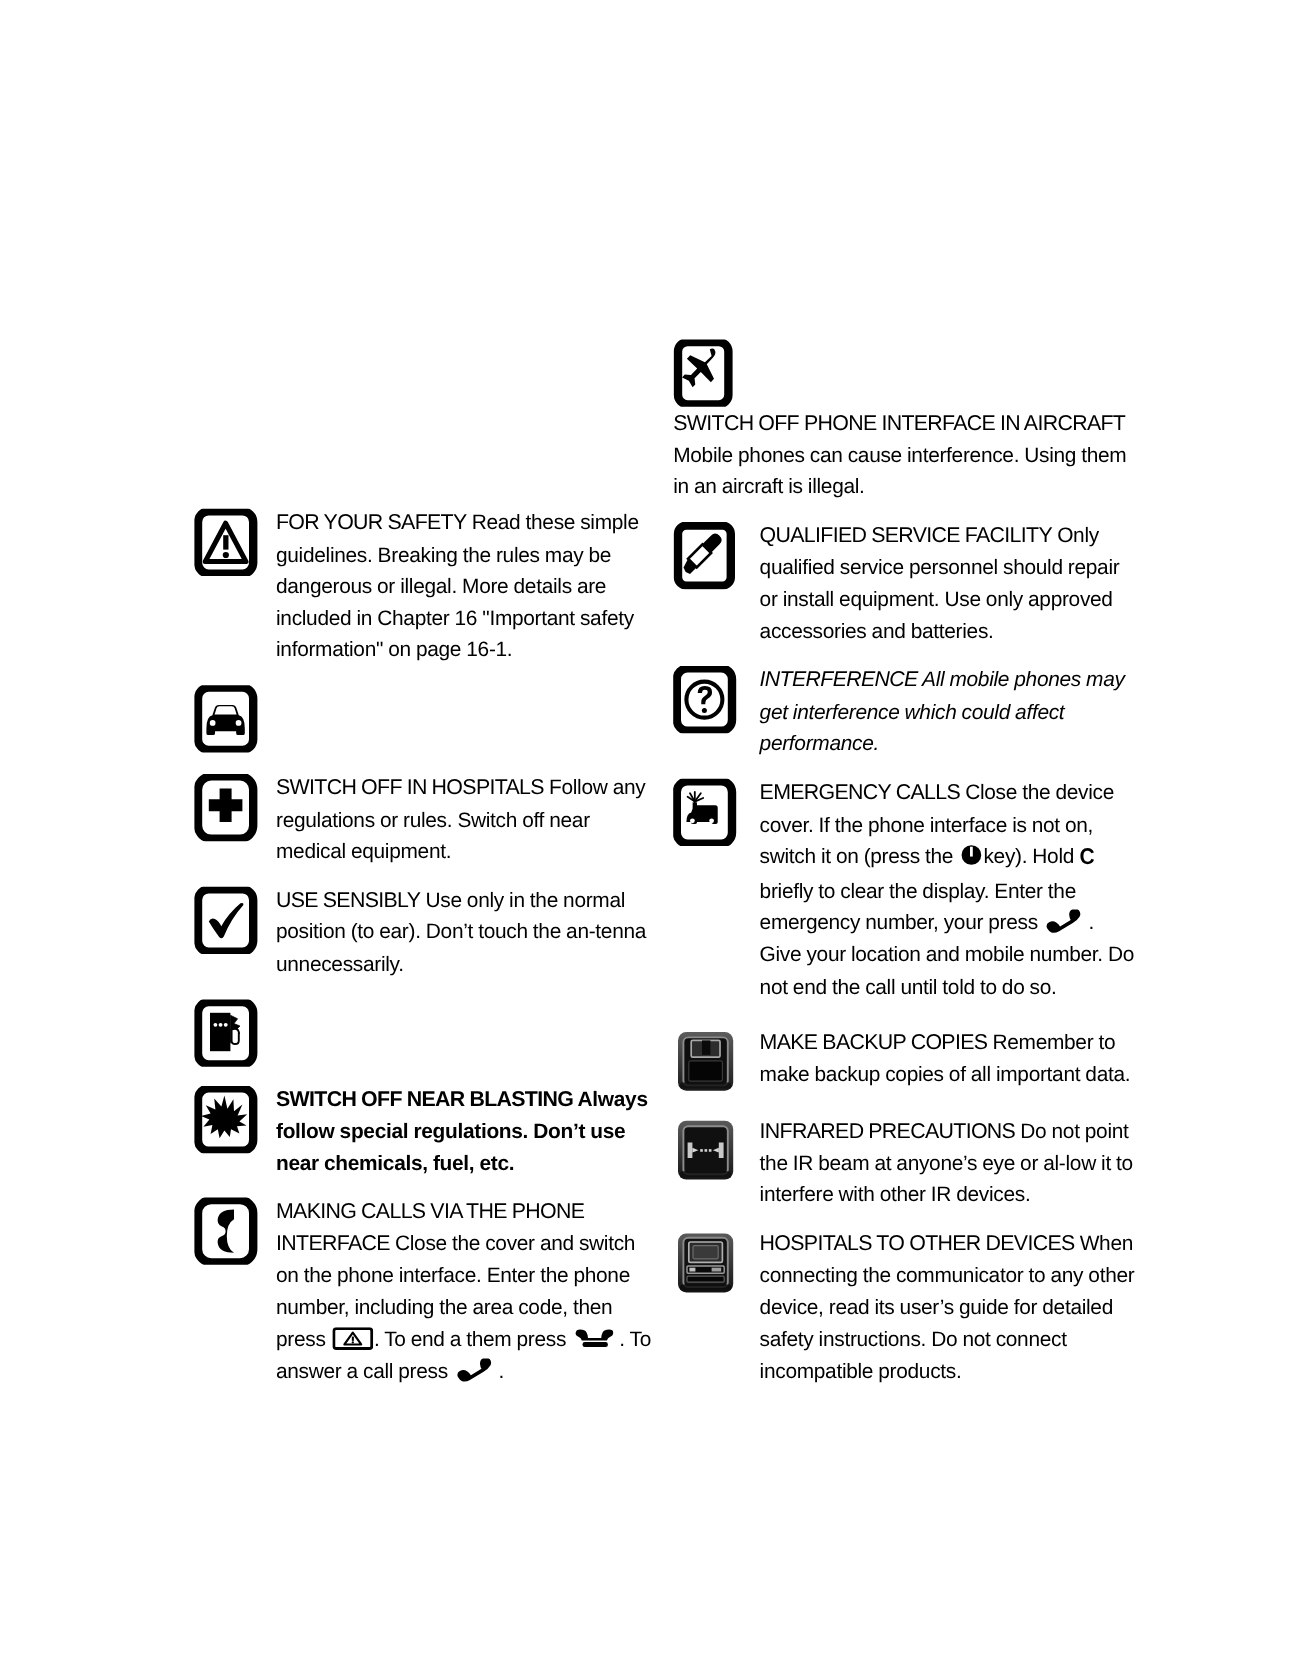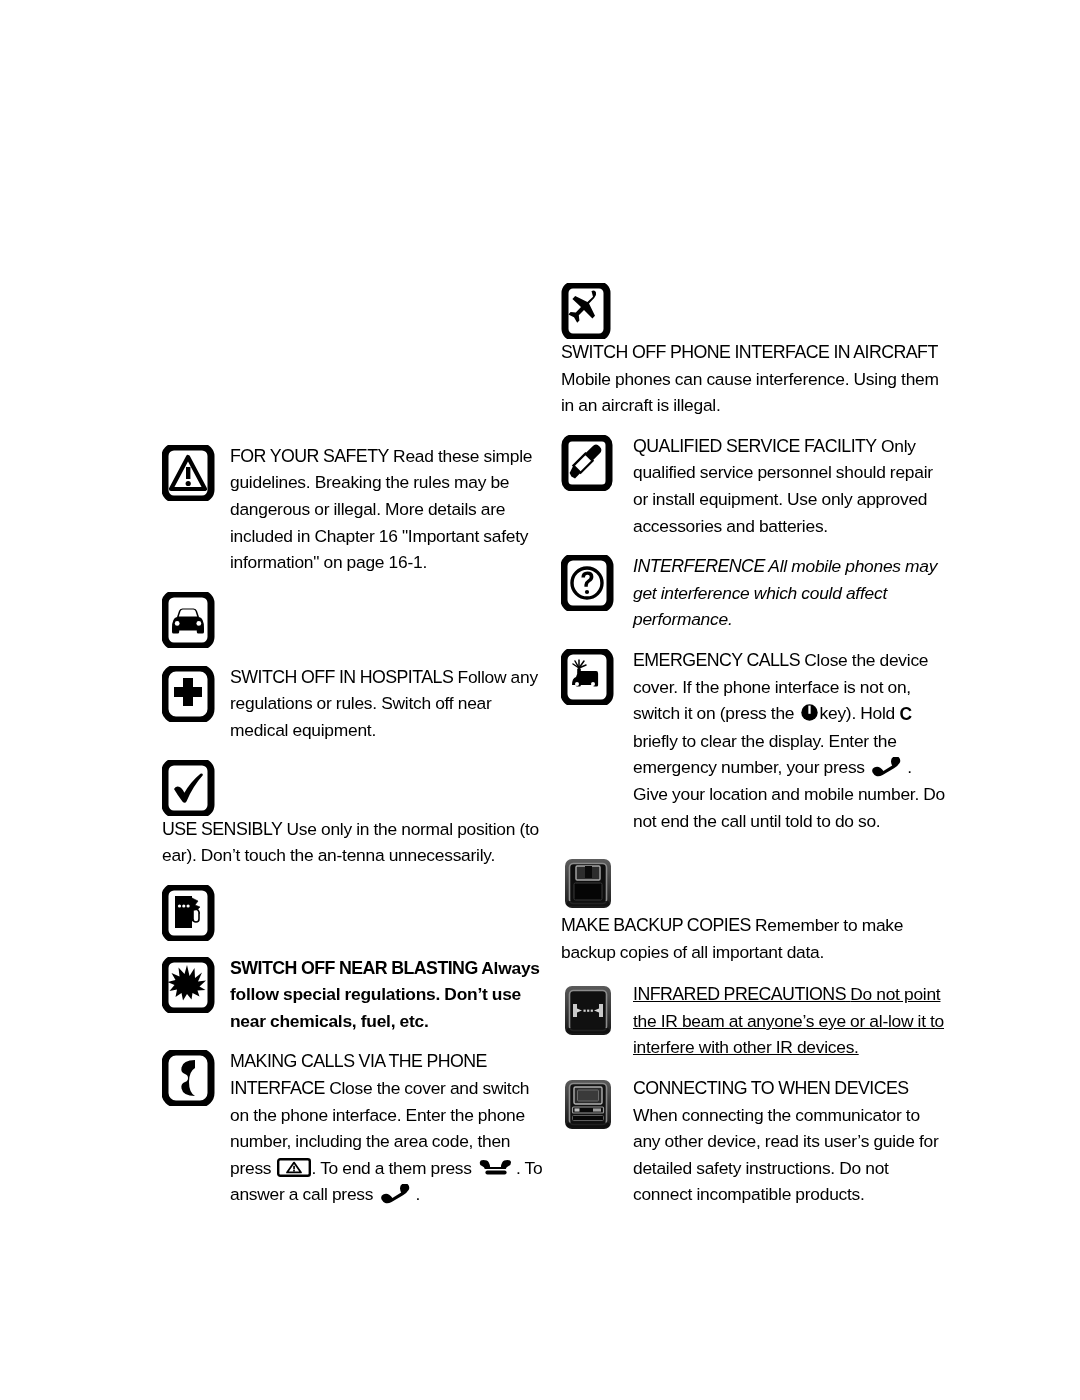--- a/index.html
+++ b/index.html
@@ -129,21 +129,21 @@
           <span class="ic">
             <svg viewBox="0 0 56 56" xmlns="http://www.w3.org/2000/svg">
               <rect x="3" y="2" width="46" height="52" rx="11" ry="11" fill="none" stroke="#000" stroke-width="7"></rect>
               <path d="M21 12 h10 v9 h9 v10 h-9 v9 h-10 v-9 h-9 v-10 h9 z" fill="#000"></path>
             </svg>
           </span>
         </div>
         <div class="body-cell"><span class="heading">SWITCH OFF IN HOSPITALS</span> <span>Follow any regulations or rules. Switch off near medical equipment.</span></div>
       </div>
 
-      <div class="item" style="margin-bottom:14px;flex-direction:column;">
+      <div class="item" style="margin-bottom:14px;">
         <div class="icon-cell">
           <span class="ic">
             <svg viewBox="0 0 56 56" xmlns="http://www.w3.org/2000/svg">
               <rect x="3" y="2" width="46" height="52" rx="9" ry="9" fill="none" stroke="#000" stroke-width="7"></rect>
               <path d="M12 29 q1.6-3.4 5-2.2 q3 1.2 5.4 6 q6-10.6 16-19 q2.8-1.2 2.4 1.4 q-10.2 11.4-16.2 26 q-1.6 3-4 0.6 q-5-6.6-8.6-12.8 z" fill="#000"></path>
             </svg>
           </span>
         </div>
         <div class="body-cell"><span class="heading">USE SENSIBLY</span> <span>Use only in the normal position (to ear). Don’t touch the an-tenna unnecessarily.</span></div>
       </div>
@@ -262,21 +262,21 @@
           </span>
         </div>
         <div class="body-cell"><span class="heading">EMERGENCY CALLS</span> <span>Close the device cover. If the phone interface is not on, switch it on (press the</span> <span class="glyph" style="vertical-align:-3px;"><svg width="19" height="19" viewBox="0 0 19 19" xmlns="http://www.w3.org/2000/svg">
                 <circle cx="9.5" cy="9.5" r="8.2" fill="#000"></circle>
                 <rect x="8.35" y="2.6" width="2.3" height="8.2" fill="#fff"></rect>
               </svg></span><span>key). Hold</span> <span class="glyph-c">C</span> <span>briefly to clear the display. Enter the emergency number, your press</span> <span class="glyph" style="vertical-align:-4px;"><svg width="36" height="20" viewBox="0 0 36 20" xmlns="http://www.w3.org/2000/svg">
                 <path d="M2.6 15.6 q-1.4-3.4 1.6-5 q3.2-1.8 6 0.2 q2 1.4 3.2 3.2 l8.8-5.4 q-1-1.8-1.2-4 q-0.2-3.4 2.8-5 q3-1.6 5.2 1 q2.2 2.6 0.6 5.4 q-1.6 2.8-5.6 5.2 l-11.4 6.8 q-3.6 2-6.4 1 q-2.2-0.8-3.6-3.4 z" fill="#000"></path>
               </svg></span><span>. Give your location and mobile number. Do not end the call until told to do so.</span></div>
       </div>
 
-      <div class="item" style="margin-bottom:16px;flex-direction:column;">
+      <div class="item" style="margin-bottom:16px;">
         <div class="icon-cell">
           <span class="ic">
             <svg viewBox="0 0 56 56" xmlns="http://www.w3.org/2000/svg">
               <defs>
                 <linearGradient id="gA" x1="0" y1="0" x2="0" y2="1">
                   <stop offset="0" stop-color="#5d5d5d"></stop>
                     <stop offset="1" stop-color="#1b1b1b"></stop>
                 </linearGradient>
               </defs>
               <rect x="4" y="3" width="46" height="49" rx="7" ry="7" fill="url(#gA)"></rect>
@@ -284,21 +284,21 @@
               <rect x="15" y="10" width="24" height="14" rx="1.2" fill="#2d2d2d" stroke="#a8a8a8" stroke-width="1.4"></rect>
               <rect x="24" y="10" width="7" height="12" fill="#0a0a0a"></rect>
               <rect x="13" y="27" width="28" height="17" rx="1.4" fill="#050505" stroke="#3a3a3a" stroke-width="1"></rect>
               <rect x="5.5" y="45" width="43" height="5" rx="2.5" fill="#111" opacity="0.85"></rect>
             </svg>
           </span>
         </div>
         <div class="body-cell"><span class="heading">MAKE BACKUP COPIES</span> <span>Remember to make backup copies of all important data.</span></div>
       </div>
 
-      <div class="item" style="text-decoration:underline;">
+      <div class="item" style="">
         <div class="icon-cell">
           <span class="ic">
             <svg viewBox="0 0 56 56" xmlns="http://www.w3.org/2000/svg">
               <defs>
                 <linearGradient id="gB" x1="0" y1="0" x2="0" y2="1">
                   <stop offset="0" stop-color="#5a5a5a"></stop>
                     <stop offset="1" stop-color="#161616"></stop>
                 </linearGradient>
               </defs>
               <rect x="4" y="3" width="46" height="49" rx="7" ry="7" fill="url(#gB)"></rect>
@@ -334,18 +334,18 @@
               <rect x="13" y="10" width="28" height="17" rx="1.4" fill="#2b2b2b" stroke="#b0b0b0" stroke-width="1.4"></rect>
               <rect x="16.5" y="13" width="21" height="11" rx="1" fill="#3a3a3a" stroke="#6d6d6d" stroke-width="1"></rect>
               <rect x="11.5" y="30" width="31" height="6" rx="1" fill="#0a0a0a" stroke="#9a9a9a" stroke-width="1.2"></rect>
               <rect x="13.5" y="31.4" width="5" height="3.2" fill="#c0c0c0"></rect>
               <rect x="32" y="31.4" width="8" height="3.2" fill="#9e9e9e"></rect>
               <rect x="11.5" y="38.5" width="31" height="5" rx="1" fill="#070707" stroke="#5e5e5e" stroke-width="1"></rect>
               <rect x="5.5" y="45.5" width="43" height="5" rx="2.5" fill="#0d0d0d" opacity="0.85"></rect>
             </svg>
           </span>
         </div>
-        <div class="body-cell"><span class="heading">CONNECTING TO WHEN DEVICES</span> <span>When connecting the communicator to any other device, read its user’s guide for detailed safety instructions. Do not connect incompatible products.</span></div>
+        <div class="body-cell"><span class="heading">HOSPITALS TO OTHER DEVICES</span> <span>When connecting the communicator to any other device, read its user’s guide for detailed safety instructions. Do not connect incompatible products.</span></div>
       </div>
 
     </div>
   </div>
 </div>
 
 </body></html>

